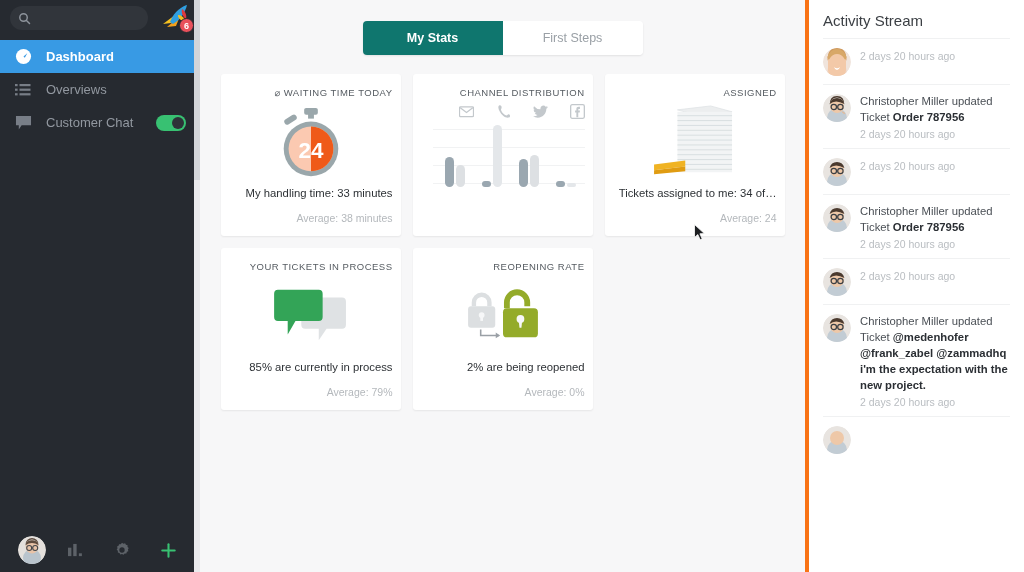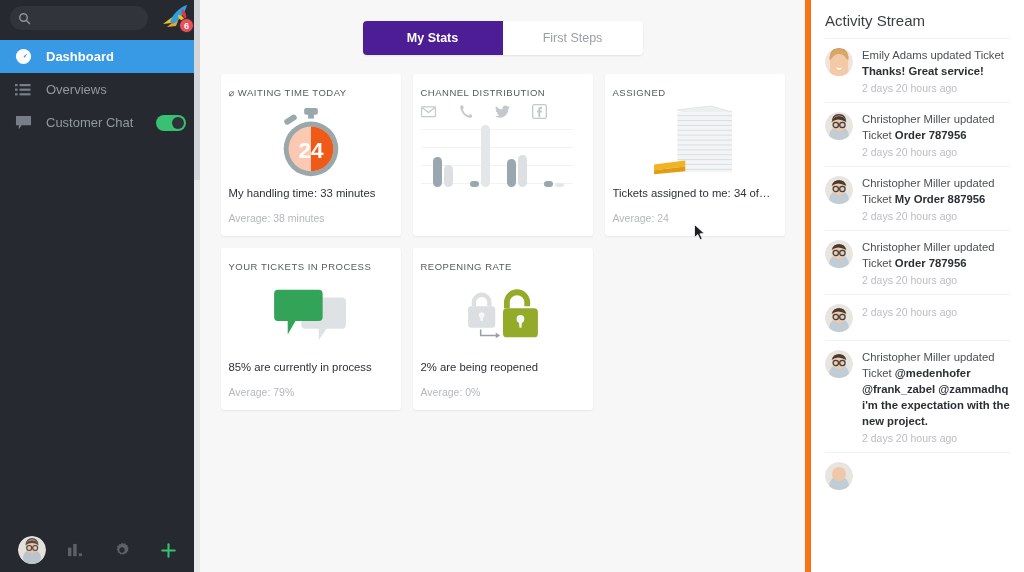--- a/index.html
+++ b/index.html
@@ -83,32 +83,32 @@
   }
   .tabs {
     margin: 21px auto 0; width: 280px; height: 34px;
     display: flex; border-radius: 4px; overflow: hidden;
     box-shadow: 0 1px 2px rgba(0,0,0,0.09);
   }
   .tab {
     flex: 1; display: flex; align-items: center; justify-content: center;
     font-size: 12.5px; cursor: pointer;
   }
-  .tab.active { background: #4c1d95; color: #fff; font-weight: bold; }
+  .tab.active { background: #0f766e; color: #fff; font-weight: bold; }
   .tab.inactive { background: #fff; color: #9aa0a6; }
 
   .grid {
     margin: 19px 0 0 0; padding: 0 14px;
     display: grid; grid-template-columns: repeat(3, 180px);
     gap: 12px; justify-content: center;
   }
   .card {
     background: #fff; border-radius: 3px; height: 162px;
     box-shadow: 0 1px 2px rgba(0,0,0,0.07);
-    display: flex; flex-direction: column; align-items: flex-start;
+    display: flex; flex-direction: column; align-items: flex-end;
     padding: 13px 8px 12px; position: relative;
   }
   .card-title {
     font-size: 9.5px; letter-spacing: 0.5px; color: #555b61;
     text-transform: uppercase; text-align: center;
   }
   .card-art {
     flex: 1; display: flex; align-items: center; justify-content: center;
     width: 100%;
   }
@@ -122,21 +122,21 @@
   .chan-icons { display: flex; gap: 22px; margin-top: 6px; color: #c3c8cc; }
   .chan-bars { position: relative; width: 152px; height: 66px; margin-top: 2px; }
   .gridline { position: absolute; left: 0; width: 152px; height: 1px; background: #f1f2f3; }
   .bar { position: absolute; bottom: 0; width: 9px; border-radius: 4.5px; }
 
   .cursor { position: absolute; left: 494px; top: 224px; width: 12px; height: 17px; }
 
   
   #stream {
     width: 219px; flex: 0 0 219px; height: 572px; background: #fff;
-    border-left: 6px solid #f97316; padding: 12px 14px 0 14px;
+    border-left: 4px solid #f97316; padding: 12px 14px 0 14px;
     overflow: hidden; position: relative;
   }
   .stream-title { font-size: 15px; color: #3b3f44; margin-bottom: 9px; }
   .act {
     display: flex; gap: 9px; padding: 8px 0;
     border-top: 1px solid #f0f1f2; cursor: pointer;
   }
   .act:first-of-type { border-top: 0; }
   .act-av {
     width: 28px; height: 28px; border-radius: 50%; overflow: hidden;
@@ -402,21 +402,20 @@
         <svg width="28" height="28" viewBox="0 0 28 28">
           <circle cx="14" cy="14" r="14" fill="#f0e4dc"></circle>
           <circle cx="14" cy="24" r="10" fill="#efd9cb"></circle>
           <path d="M5 12 a9 9 0 0 1 18 0 v10 a9 9 0 0 1 -18 0 Z" fill="#f3c9a8"></path>
           <path d="M4.6 13 q2 -11 9.4 -11 q7.4 0 9.4 11 q0.6 -13 -9.4 -13 q-10 0 -9.4 13 Z" fill="#cf9a5e"></path>
           <path d="M4.4 9 q3 -8 9.6 -8 q6.6 0 9.6 8 q-1 4 -2 2 q-3 -5 -7.6 -5 q-4.6 0 -7.6 5 q-1 2 -2 -2 Z" fill="#d8a868"></path>
           <path d="M11 19 q3 2.4 6 0 q-1 3 -3 3 q-2 0 -3 -3 Z" fill="#fff"></path>
         </svg>
       </div>
       <div class="act-body">
-        <div class="act-text"><span>Emily Adams updated Ticket </span><b>Thanks! Great service!</b></div>
         <div class="act-time">2 days 20 hours ago</div>
       </div>
     </div>
 
     <div class="act">
       <div class="act-av">
         <svg width="28" height="28" viewBox="0 0 28 28">
           <circle cx="14" cy="14" r="14" fill="#e8e4e0"></circle>
           <circle cx="14" cy="24" r="10" fill="#c2ccd4"></circle>
           <circle cx="14" cy="12" r="7" fill="#eec8a8"></circle>
@@ -444,21 +443,20 @@
           <circle cx="14" cy="12" r="7" fill="#eec8a8"></circle>
           <path d="M6.6 10 q5.8 -5 14.8 0 q-1.4 -6 -7.4 -6 q-6 0 -7.4 6 Z" fill="#4b3a2e"></path>
           <g fill="none" stroke="#3c4045" stroke-width="1.2">
             <circle cx="10.8" cy="13" r="2.7"></circle>
               <circle cx="17.4" cy="13" r="2.7"></circle>
             <line x1="13.5" y1="13" x2="14.7" y2="13"></line>
           </g>
         </svg>
       </div>
       <div class="act-body">
-        <div class="act-text"><span>Christopher Miller updated Ticket </span><b>My Order 887956</b></div>
         <div class="act-time">2 days 20 hours ago</div>
       </div>
     </div>
 
     <div class="act">
       <div class="act-av">
         <svg width="28" height="28" viewBox="0 0 28 28">
           <circle cx="14" cy="14" r="14" fill="#e8e4e0"></circle>
           <circle cx="14" cy="24" r="10" fill="#c2ccd4"></circle>
           <circle cx="14" cy="12" r="7" fill="#eec8a8"></circle>

